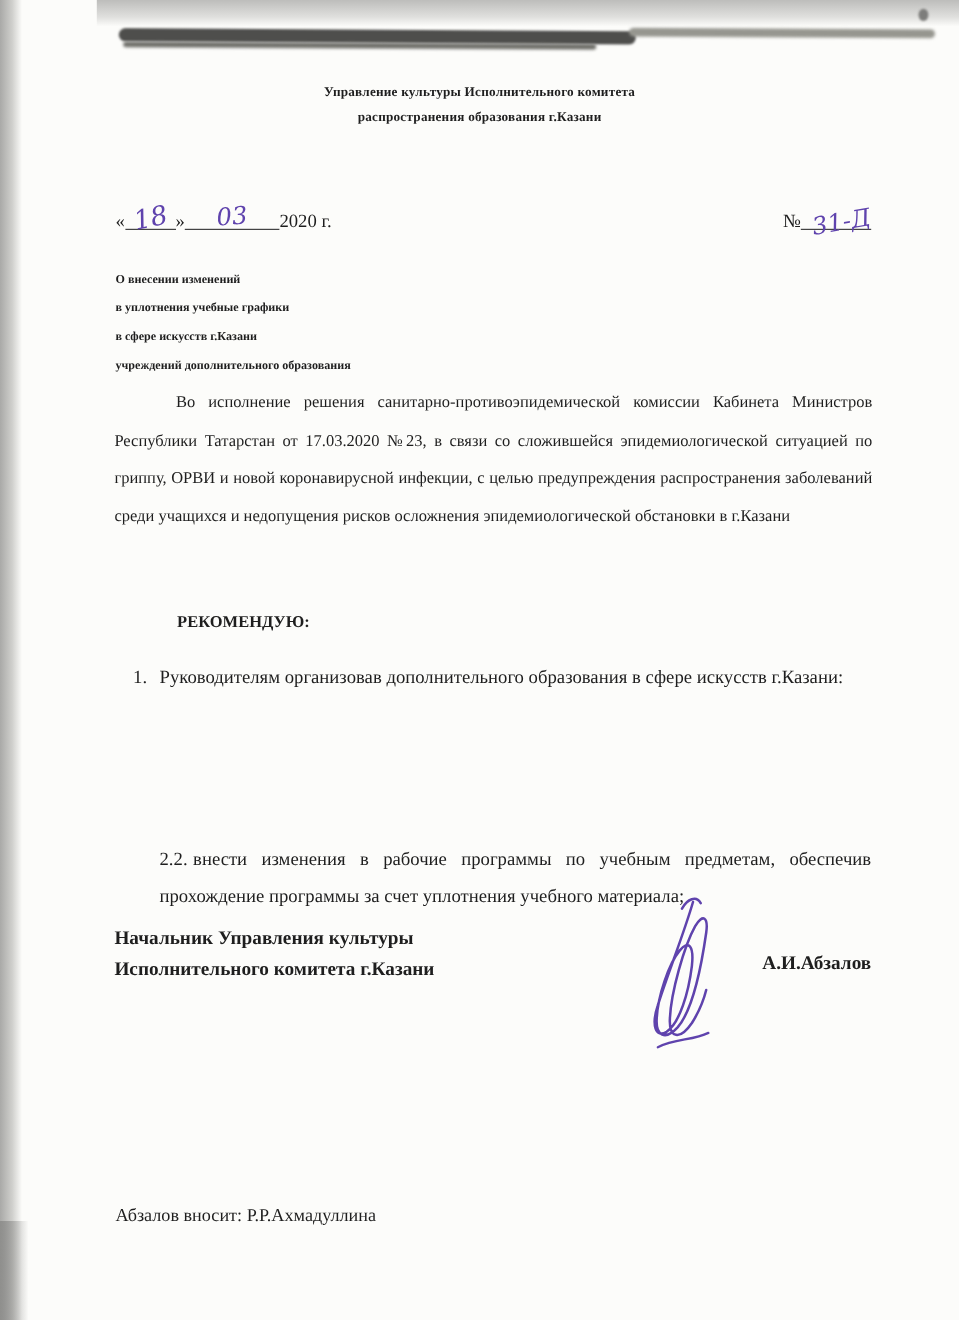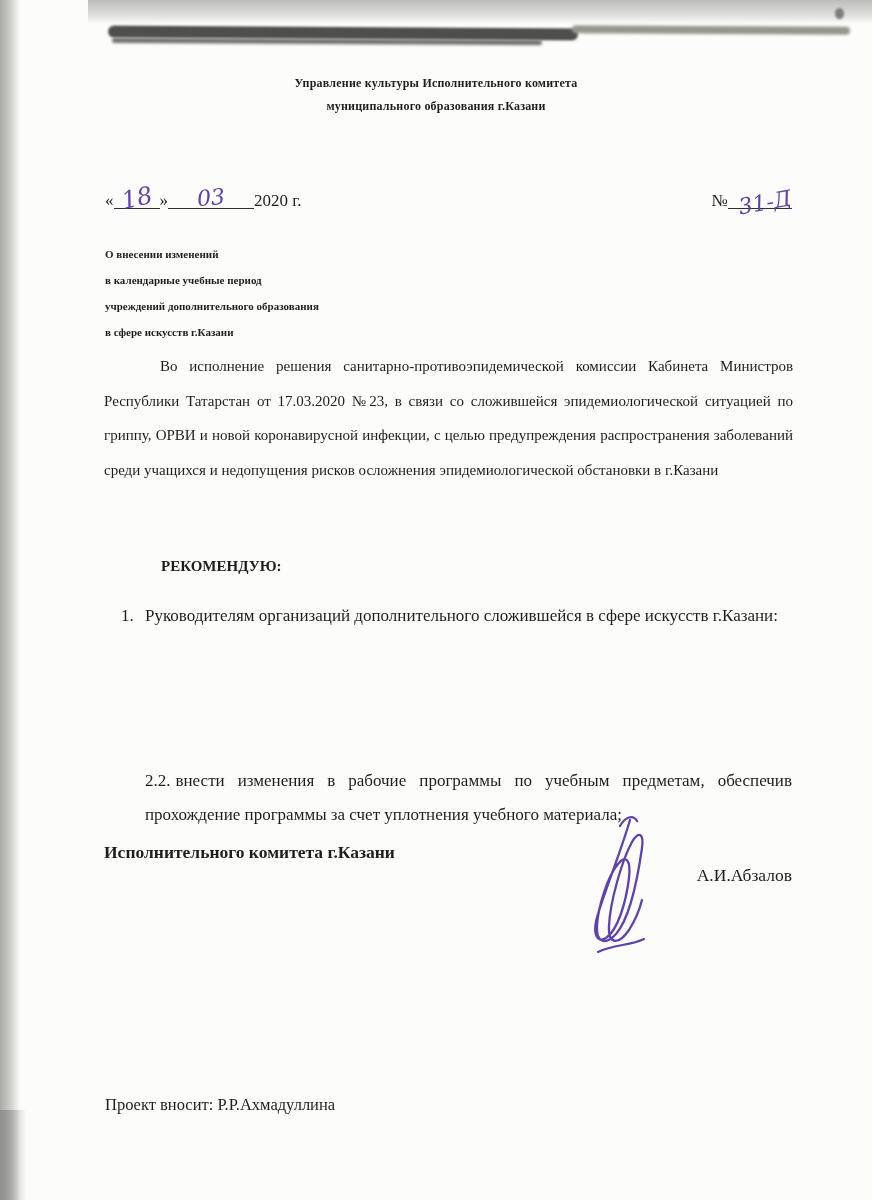--- a/index.html
+++ b/index.html
@@ -103,21 +103,21 @@
   .li21 { position: absolute; top: 667px; left: 145px; width: 647px; }
   .li22 { position: absolute; top: 764px; left: 145px; width: 647px; }
   .li21 .marker, .li22 .marker { margin-right: 5px; }
 
   .sig-title {
     position: absolute; top: 838px; left: 104px;
     font-weight: bold; font-size: 17.5px; line-height: 28px;
   }
   .sig-name {
     position: absolute; top: 865px; right: 80px;
-    font-weight: normal; font-size: 17.5px;
+    font-weight: bold; font-size: 17.5px;
   }
   .sig-scribble { position: absolute; left: 570px; top: 810px; }
 
   .footer {
     position: absolute; top: 1095px; left: 105px;
     font-size: 16.5px;
   }
 </style>
 </head>
 <body>
@@ -129,53 +129,54 @@
   <div class="smudge-dark2"></div>
   <div class="smudge-mid"></div>
   <div class="edge-left"></div>
   <div class="edge-bottom-left"></div>
   <div class="corner-dot"></div>
 
   <div class="content">
 
     <div class="title">
       <div>Управление культуры Исполнительного комитета</div>
-      <div>муниципального образования г.Казани</div>
+      <div>распространения образования г.Казани</div>
     </div>
 
     <div class="dateline">
       <span class="dl-left"><span>«</span><span class="blank b-day"><span class="hand hand-day">18</span></span><span>»</span><span class="blank b-month"><span class="hand hand-month">03</span></span><span>2020 г.</span></span>
       <span class="dl-right"><span>№</span><span class="blank b-num"><span class="hand hand-num">31-Д</span></span></span>
     </div>
 
     <div class="subject">
       <div>О внесении изменений</div>
-      <div>в календарные учебные период</div>
+      <div>в уплотнения учебные графики</div>
+      <div>в сфере искусств г.Казани</div>
       <div>учреждений дополнительного образования</div>
-      <div>в сфере искусств г.Казани</div>
     </div>
 
     <div class="body-par">Во исполнение решения санитарно-противоэпидемической комиссии Кабинета Министров Республики Татарстан от 17.03.2020 №23, в связи со сложившейся эпидемиологической ситуацией по гриппу, ОРВИ и новой коронавирусной инфекции, с целью предупреждения распространения заболеваний среди учащихся и недопущения рисков осложнения эпидемиологической обстановки в г.Казани</div>
 
     <div class="resolution">РЕКОМЕНДУЮ:</div>
 
     <div class="li li1">
-      <span class="marker">1.</span><span>Руководителям организаций дополнительного сложившейся в сфере искусств г.Казани:</span>
+      <span class="marker">1.</span><span>Руководителям организовав дополнительного образования в сфере искусств г.Казани:</span>
     </div>
     <div class="li li22">
       <span class="marker">2.2.</span><span>внести изменения в рабочие программы по учебным предметам, обеспечив прохождение программы за счет уплотнения учебного материала;</span>
     </div>
 
     <div class="sig-title">
+      <div>Начальник Управления культуры</div>
       <div>Исполнительного комитета г.Казани</div>
     </div>
 
     <svg class="sig-scribble" width="110" height="155" viewBox="0 0 110 155">
       <path stroke="#5f43ad" fill="none" stroke-width="2.3" stroke-linecap="round" d="M50,16 C55,7 63,4 67,11 M60,10 C52,38 36,78 28,104 C22,122 26,134 36,128 C48,120 56,92 59,68 C61,50 56,44 48,54 C38,66 28,96 27,116 C26,132 35,136 46,124 C60,108 68,66 72,38 C74,24 69,20 62,32 C52,50 40,92 39,116 C38,134 48,136 59,120 C66,109 70,98 72,90"></path>
       <path stroke="#5f43ad" fill="none" stroke-width="2.1" stroke-linecap="round" d="M28,142 C44,134 60,136 74,129"></path>
     </svg>
 
     <div class="sig-name">А.И.Абзалов</div>
 
-    <div class="footer">Проект вносит: Р.Р.Ахмадуллина</div>
+    <div class="footer">Абзалов вносит: Р.Р.Ахмадуллина</div>
 
   </div>
 </div>
 
 </body></html>

